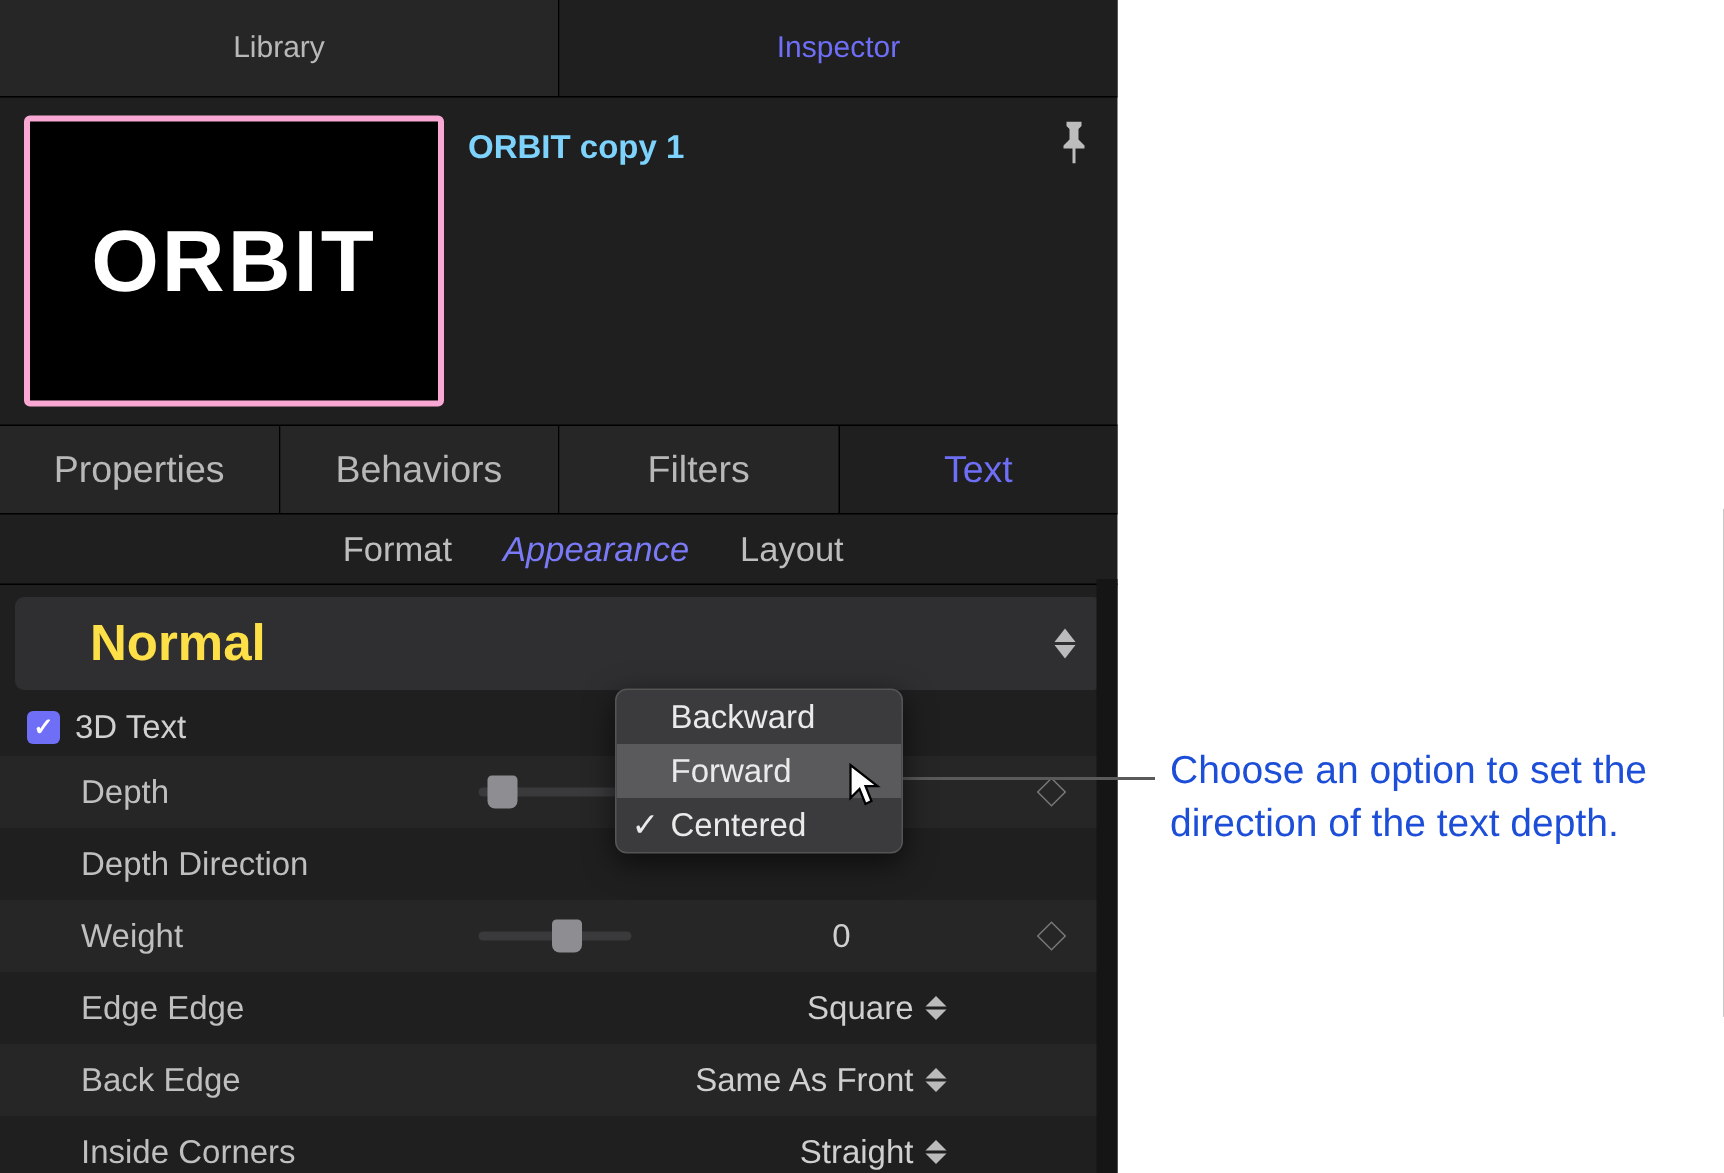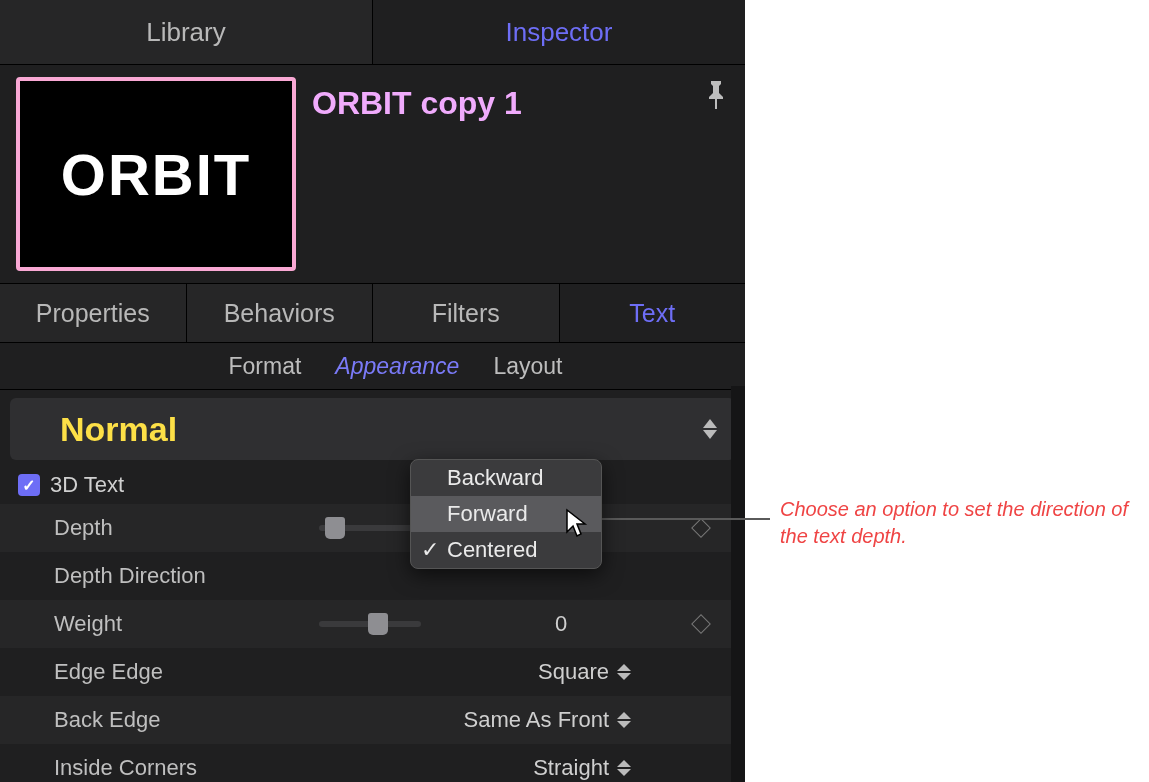--- a/index.html
+++ b/index.html
@@ -1,27 +1,27 @@
 <!DOCTYPE html>
 <html><head>
 <meta charset="utf-8">
 <style>
   html,body{margin:0;padding:0;background:#fff;font-family:-apple-system,Helvetica,Arial,sans-serif;}
   .stage{position:relative;width:1149px;height:782px;}
   .panel{position:absolute;left:0;top:0;width:745px;height:782px;background:#1f1f20;color:#c9c9c9;}
   
   .toptabs{display:flex;height:64px;border-bottom:1px solid #000;}
-  .toptab{flex:1;display:flex;align-items:center;justify-content:center;font-size:26px;color:#b8b8b8;cursor:pointer;background:#262627;}
+  .toptab{flex:1;display:flex;align-items:center;justify-content:center;font-size:20px;color:#b8b8b8;cursor:pointer;background:#262627;}
   .toptab.active{color:#6e6ef6;background:#1f1f20;}
   .toptabs .divider{width:1px;background:#000;}
   
   .header{display:flex;padding:12px 16px 0 16px;gap:16px;position:relative;}
   .thumb{width:272px;height:186px;background:#000;border:4px solid #f9a8d4;border-radius:4px;display:flex;align-items:center;justify-content:center;}
   .thumb-text{color:#fff;font-weight:900;font-size:58px;letter-spacing:2px;}
-  .obj-title{color:#f0abfc;font-size:32px;font-weight:600;padding-top:8px;}
+  .obj-title{color:#7dd3fc;font-size:22px;font-weight:600;padding-top:8px;}
   .pin{position:absolute;right:18px;top:16px;color:#bbb;}
   
   .subtabs{display:flex;height:58px;margin-top:12px;border-top:1px solid #000;border-bottom:1px solid #000;}
   .subtab{flex:1;display:flex;align-items:center;justify-content:center;font-size:25px;color:#b8b8b8;cursor:pointer;border-right:1px solid #000;background:#262627;}
   .subtab:last-child{border-right:none;}
   .subtab.active{color:#6e6ef6;background:#1f1f20;}
   
   .seg{display:flex;gap:34px;justify-content:center;height:46px;align-items:center;font-size:23px;border-bottom:1px solid #000;padding-left:46px;}
   .seg span{color:#bdbdbd;cursor:pointer;}
   .seg .act{color:#7a7af7;font-style:italic;}
@@ -52,21 +52,21 @@
   .menu{position:absolute;left:410px;top:459px;width:190px;background:#3b3b3d;border:1px solid #555;border-radius:8px;box-shadow:0 6px 20px rgba(0,0,0,0.6);overflow:hidden;z-index:10;}
   .menu-item{height:36px;display:flex;align-items:center;padding-left:36px;font-size:22px;color:#eaeaea;position:relative;cursor:pointer;}
   .menu-item.hover{background:#5a5a5d;}
   .menu-item .check{position:absolute;left:10px;}
   
   .cursor{position:absolute;left:565px;top:508px;z-index:11;color:#fff;}
   
   .scroll{position:absolute;right:0;top:386px;bottom:0;width:14px;background:#151516;}
   
   .callout-line{position:absolute;left:600px;top:518px;width:170px;height:2px;background:#5a5a5a;}
-  .callout{position:absolute;left:780px;top:496px;width:350px;font-size:20px;line-height:1.35;color:#ef4444;font-style:italic;}
+  .callout{position:absolute;left:780px;top:496px;width:350px;font-size:26px;line-height:1.35;color:#1d4ed8;}
 </style>
 </head>
 <body>
 
 <div class="stage">
   <div class="panel">
 
     <div class="toptabs">
       <div class="toptab">Library</div>
       <div class="divider"></div>

